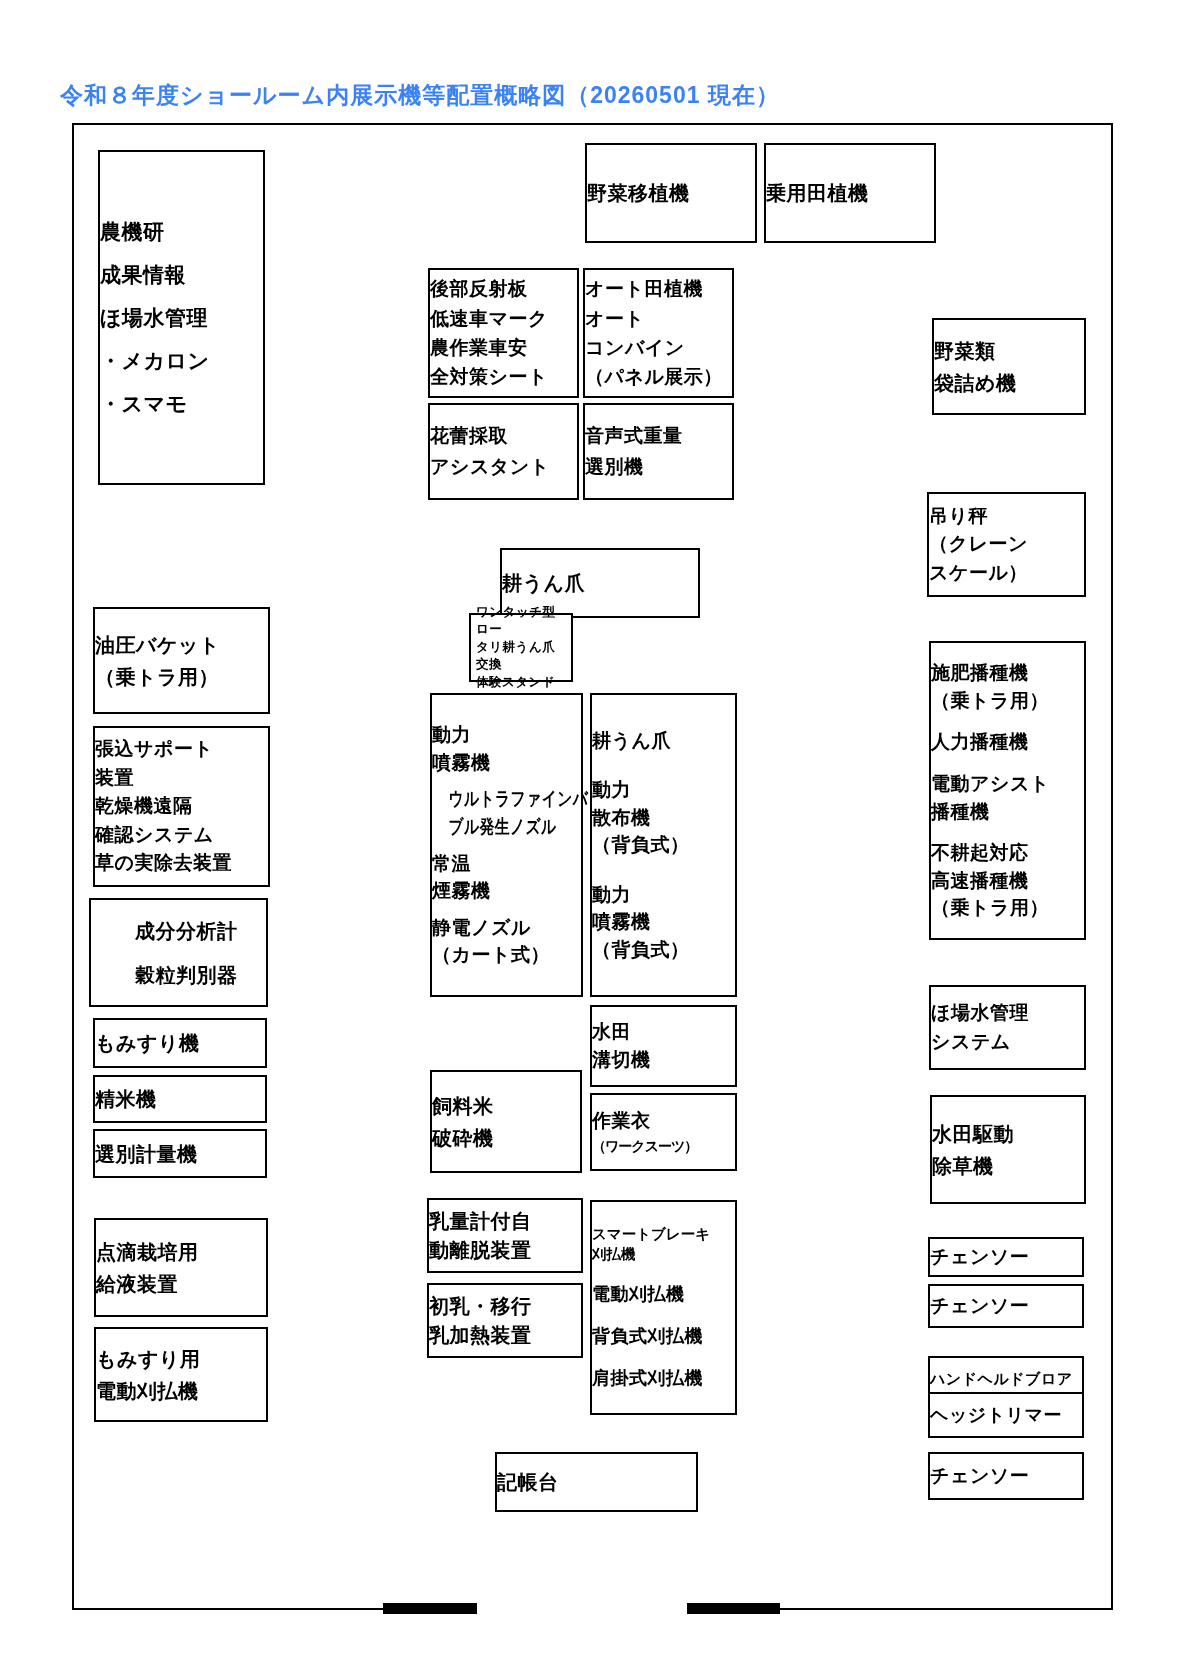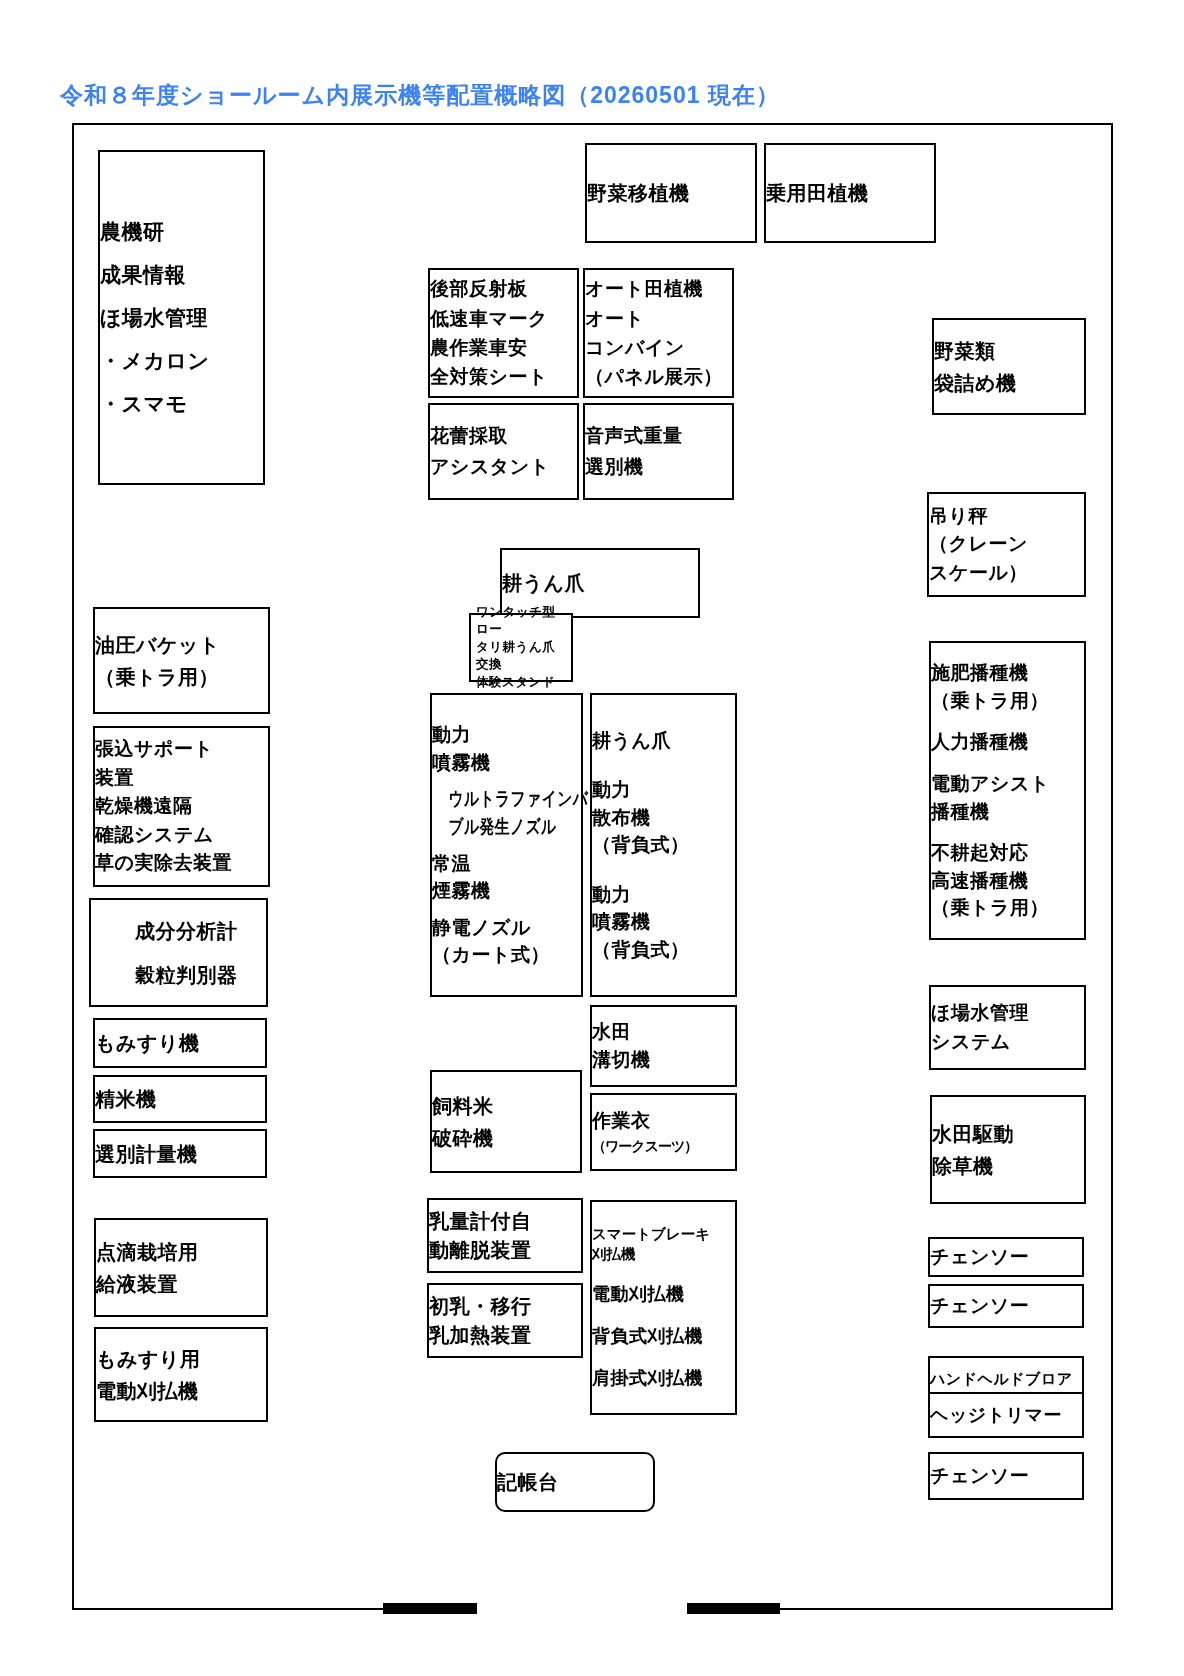--- a/index.html
+++ b/index.html
@@ -161,21 +161,21 @@
       <div class="box" style="left: 590px; top: 1200px; width: 147px; height: 215px; font-size: 18px; line-height: 1.4;">
         <div class="ln sm">スマートブレーキ</div>
         <div class="ln sm">刈払機</div>
         <div style="height: 17px;"></div>
         <div class="ln">電動刈払機</div>
         <div style="height: 17px;"></div>
         <div class="ln">背負式刈払機</div>
         <div style="height: 17px;"></div>
         <div class="ln">肩掛式刈払機</div>
       </div>
-      <div class="box" style="left: 495px; top: 1452px; width: 160px; height: 60px; border-radius: 10px;">
+      <div class="box" style="left: 495px; top: 1452px; width: 203px; height: 60px;">
         <div class="ln">記帳台</div>
       </div>
       <div class="box" style="left: 932px; top: 318px; width: 154px; height: 97px; line-height: 1.6;">
         <div class="ln">野菜類</div>
         <div class="ln">袋詰め機</div>
       </div>
       <div class="box" style="left: 927px; top: 492px; width: 159px; height: 105px; font-size: 19px; line-height: 1.5;">
         <div class="ln">吊り秤</div>
         <div class="ln">（クレーン</div>
         <div class="ln">スケール）</div>

